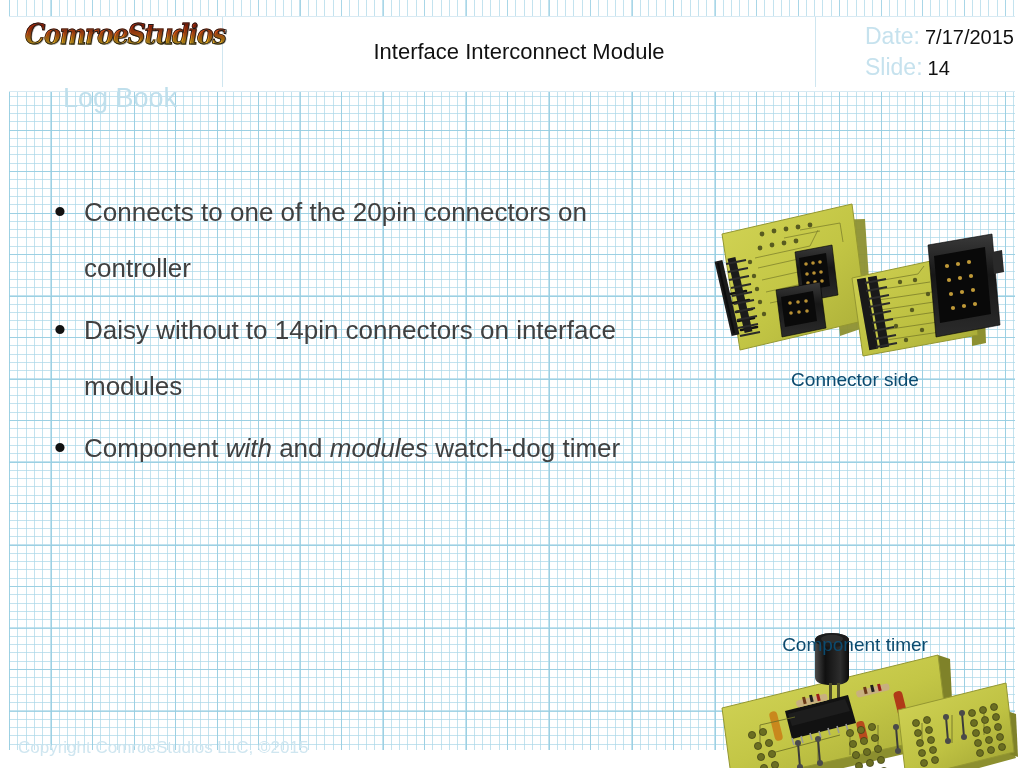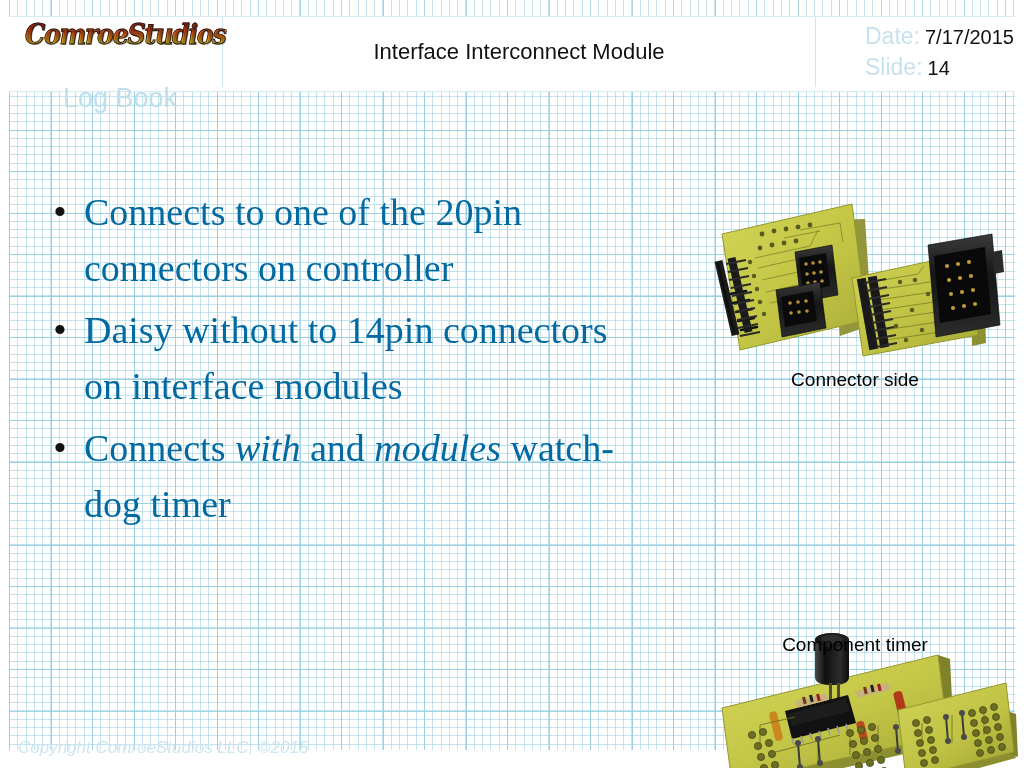--- a/index.html
+++ b/index.html
@@ -180,58 +180,56 @@
     font-size: 34px;
     line-height: 55px;
     color: #111111;
     width: 36px;
     flex: 0 0 36px;
     text-align: left;
     padding-left: 6px;
     box-sizing: border-box;
   }
   .bullet-text {
-    font-size: 38px;
+    font-size: 26px;
     line-height: 56px;
-    color: #0369a1;
+    color: #404040;
     flex: 1 1 auto;
-    font-family: Liberation Serif, serif;
   }
   .bullet-text i { font-style: italic; }
 
   
   .photo-panel {
     position: absolute;
   }
   .photo-frame {
     position: relative;
     overflow: hidden;
   }
   .photo-caption {
     position: absolute;
     width: 100%;
     text-align: center;
     font-size: 19px;
-    color: #000000;
+    color: #0c4a6e;
   }
 
   #photo-top    { left: 700px; top: 190px;  width: 324px; height: 175px; }
   #photo-bottom { left: 700px; top: 440px;  width: 324px; height: 200px; }
   #caption-top    { left: 700px; top: 369px; width: 310px; }
   #caption-bottom { left: 700px; top: 634px; width: 310px; }
 
   
   #footer {
     position: absolute;
     left: 18px;
     bottom: 10px;
     font-size: 17px;
     color: #cfe6f0;
     white-space: nowrap;
-    font-style: italic;
   }
 </style>
 </head>
 <body>
 
 <div id="slide">
 
   <div id="grid-top-strip"></div>
   <div id="grid-bg"></div>
 
@@ -264,21 +262,21 @@
       <div class="bullet">
         <div class="bullet-dot">•</div>
         <div class="bullet-text"><span>Connects to one of the 20pin connectors on controller</span></div>
       </div>
       <div class="bullet">
         <div class="bullet-dot">•</div>
         <div class="bullet-text"><span>Daisy without to 14pin connectors on interface modules</span></div>
       </div>
       <div class="bullet">
         <div class="bullet-dot">•</div>
-        <div class="bullet-text"><span>Connects </span><i>with</i><span> and </span><i>modules</i><span> watch-dog timer</span></div>
+        <div class="bullet-text"><span>Component </span><i>with</i><span> and </span><i>modules</i><span> watch-dog timer</span></div>
       </div>
     </div>
 
   <div class="photo-panel photo-frame" id="photo-top">
     <svg width="324" height="175" viewBox="0 0 324 175">
       <defs>
         <linearGradient id="pcbA" x1="0" y1="0" x2="1" y2="1">
           <stop offset="0%" stop-color="#d2d455"></stop>
           <stop offset="55%" stop-color="#c2c544"></stop>
           <stop offset="100%" stop-color="#a9ac38"></stop>

